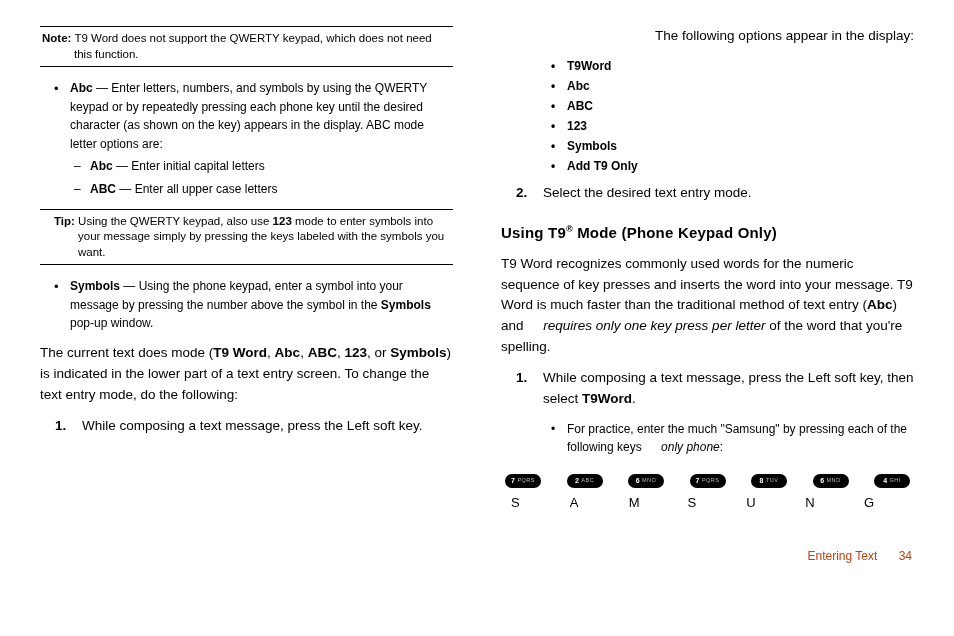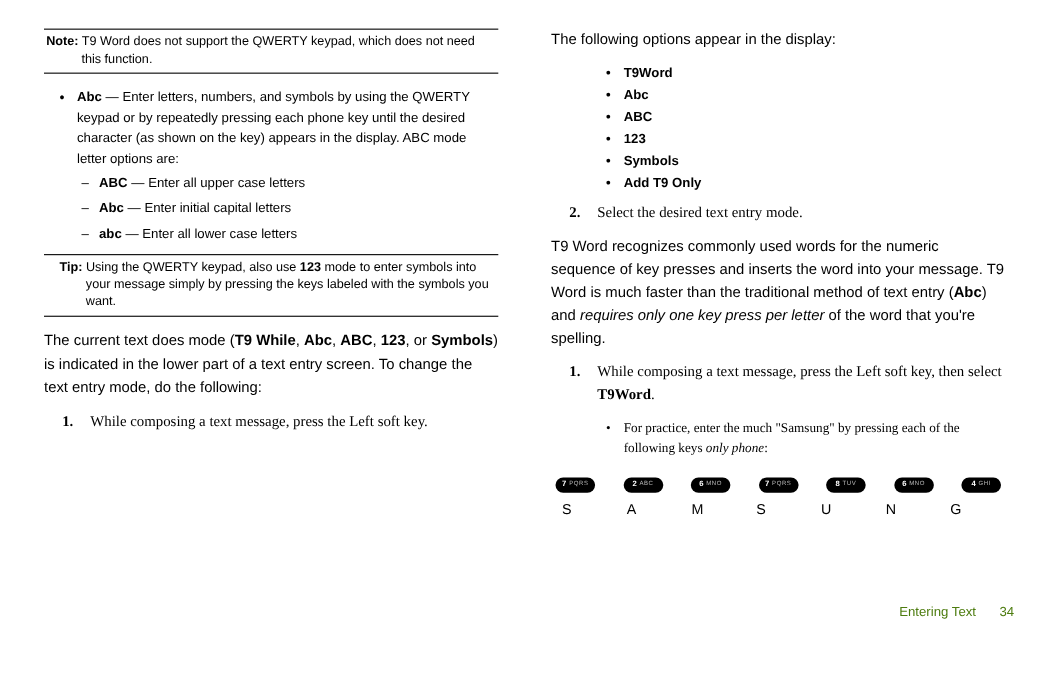--- a/index.html
+++ b/index.html
@@ -36,21 +36,21 @@
   .rule-box .hang {
     padding-left: 32px;
     text-indent: -32px;
   }
   .rule-box .hang-tip {
     padding-left: 24px;
     text-indent: -24px;
     margin-left: 12px;
   }
   .b { font-weight: bold; }
-  .i { font-style: italic; }
+  .i { font-style: italic; margin-left: 16px; }
   ul.bullets {
     margin: 0 0 10px 0;
     padding: 0 0 0 28px;
     list-style: none;
     font-size: 12px;
     line-height: 1.55;
   }
   ul.bullets > li {
     position: relative;
     padding-left: 2px;
@@ -83,21 +83,20 @@
   .body-p {
     font-size: 13.5px;
     line-height: 1.55;
     margin: 10px 0 10px 0;
   }
   ol.steps {
     margin: 0 0 10px 0;
     padding: 0 0 0 30px;
     font-size: 13.5px;
     line-height: 1.55;
-    font-family: Liberation Serif, serif;
   }
   ol.steps > li {
     padding-left: 12px;
     margin-bottom: 8px;
   }
   ol.steps > li::marker {
     font-weight: bold;
   }
   ul.small-bullets {
     list-style: none;
@@ -151,24 +150,24 @@
   .letter-row {
     display: flex;
     justify-content: space-between;
     padding: 0 14px 0 10px;
     font-size: 13px;
     letter-spacing: 0.5px;
   }
   .letter-row span { width:36px; text-align:left; }
   .footer {
     position: absolute;
-    right: 32px;
+    right: 42px;
     bottom: 18px;
     font-size: 12px;
-    color: #4d7c0f;
+    color: #c2410c;
   }
   .footer .pn { margin-left: 18px; }
 </style>
 </head>
 <body>
 
 <div class="page">
   <div class="cols">
 
     <div class="col">
@@ -176,60 +175,67 @@
       <div class="rule-box">
         <div class="hang">
           <span class="b">Note:</span><span> T9 Word does not support the QWERTY keypad, which does not need this function.</span>
         </div>
       </div>
 
       <ul class="bullets">
         <li>
           <span class="b">Abc</span><span> — Enter letters, numbers, and symbols by using the QWERTY keypad or by repeatedly pressing each phone key until the desired character (as shown on the key) appears in the display. ABC mode letter options are:</span>
           <ul class="sub">
+            <li><span class="b">Abc</span><span> — Enter initial capital letters</span></li>
             <li><span class="b">ABC</span><span> — Enter all upper case letters</span></li>
-            <li><span class="b">Abc</span><span> — Enter initial capital letters</span></li>
-            <li><span class="b">abc</span><span> — Enter all lower case letters</span></li>
           </ul>
         </li>
       </ul>
 
       <div class="rule-box">
         <div class="hang-tip">
           <span class="b">Tip:</span><span> Using the QWERTY keypad, also use </span><span class="b">123</span><span> mode to enter symbols into your message simply by pressing the keys labeled with the symbols you want.</span>
         </div>
       </div>
 
+      <ul class="bullets">
+        <li>
+          <span class="b">Symbols</span><span> — Using the phone keypad, enter a symbol into your message by pressing the number above the symbol in the </span><span class="b">Symbols</span><span> pop-up window.</span>
+        </li>
+      </ul>
 
       <p class="body-p">
-        <span>The current text does mode (</span><span class="b">T9 While</span><span>, </span><span class="b">Abc</span><span>, </span><span class="b">ABC</span><span>, </span><span class="b">123</span><span>, or </span><span class="b">Symbols</span><span>) is indicated in the lower part of a text entry screen. To change the text entry mode, do the following:</span>
+        <span>The current text does mode (</span><span class="b">T9 Word</span><span>, </span><span class="b">Abc</span><span>, </span><span class="b">ABC</span><span>, </span><span class="b">123</span><span>, or </span><span class="b">Symbols</span><span>) is indicated in the lower part of a text entry screen. To change the text entry mode, do the following:</span>
       </p>
 
       <ol class="steps">
         <li><span>While composing a text message, press the Left soft key.</span></li>
       </ol>
     </div>
 
     <div class="col">
 
-      <p class="body-p" style="margin-top:0; ">The following options appear in the display:</p>
+      <p class="body-p" style="margin-top:0; text-align:right;">The following options appear in the display:</p>
 
       <ul class="small-bullets" style="padding-left:64px;">
         <li class="b">T9Word</li>
         <li class="b">Abc</li>
         <li class="b">ABC</li>
         <li class="b">123</li>
         <li class="b">Symbols</li>
         <li class="b">Add T9 Only</li>
       </ul>
 
       <ol class="steps" start="2">
         <li><span>Select the desired text entry mode.</span></li>
       </ol>
 
+      <h3 class="section">
+        <span>Using T9</span><sup>®</sup><span> Mode (Phone Keypad Only)</span>
+      </h3>
 
       <p class="body-p">
         <span>T9 Word recognizes commonly used words for the numeric sequence of key presses and inserts the word into your message. T9 Word is much faster than the traditional method of text entry (</span><span class="b">Abc</span><span>) and </span><span class="i">requires only one key press per letter</span><span> of the word that you're spelling.</span>
       </p>
 
       <ol class="steps">
         <li>
           <span>While composing a text message, press the Left soft key, then select </span><span class="b">T9Word</span><span>.</span>
           <ul class="small-bullets" style="margin-top:10px;">
             <li>

